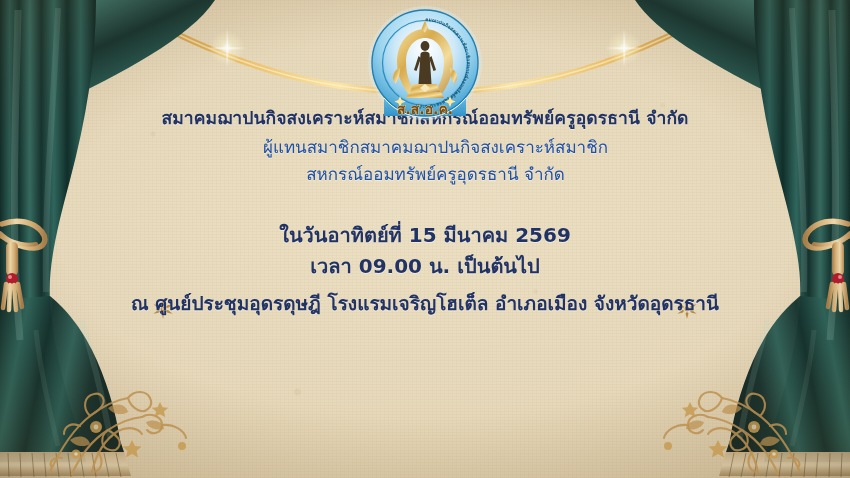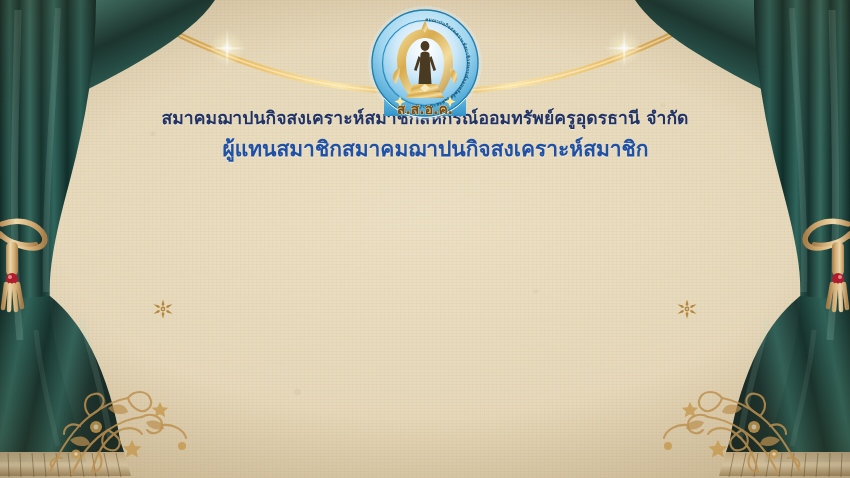--- a/index.html
+++ b/index.html
@@ -78,21 +78,21 @@
     text-shadow:0 1px 0 rgba(255,255,255,.45);
   }
   .headline {
     margin-top:13px;
     font-size:25px; font-weight:700; color:#1d50a6;
     letter-spacing:.2px;
     text-shadow:0 1px 1px rgba(255,255,255,.5);
   }
   .sub-line {
     margin-top:8px;
-    font-size:21px; font-weight:700; color:#1d50a6;
+    font-size:17px; font-weight:400; color:#1d50a6;
     text-shadow:0 1px 1px rgba(255,255,255,.5);
     margin-left:21px;
   }
   .sub-line.second { margin-top:6px; }
 
   .detail-block { margin-top:38px; }
   .detail-line {
     font-size:20px; font-weight:700; color:#213365;
     text-shadow:0 1px 0 rgba(255,255,255,.45);
   }
@@ -401,17 +401,23 @@
     <g fill="#bd9150" opacity="0.7">
       <path d="M 66 40 C 74 34, 84 36, 86 44 C 80 48, 70 46, 66 40 Z"></path>
       <path d="M 28 72 C 36 66, 46 68, 48 76 C 42 80, 32 78, 28 72 Z"></path>
       <path d="M 104 54 C 112 50, 122 54, 122 61 C 114 63, 106 60, 104 54 Z"></path>
     </g>
   </svg>
 
   <div class="content">
     <div class="line org-line">สมาคมฌาปนกิจสงเคราะห์สมาชิกสหกรณ์ออมทรัพย์ครูอุดรธานี  จำกัด</div>
     <div class="line sub-line">ผู้แทนสมาชิกสมาคมฌาปนกิจสงเคราะห์สมาชิก</div>
-
+    <div class="line sub-line second">สหกรณ์ออมทรัพย์ครูอุดรธานี จำกัด</div>
+
+    <div class="detail-block">
+      <div class="line detail-line">ในวันอาทิตย์ที่ 15 มีนาคม 2569</div>
+      <div class="line detail-line d2">เวลา 09.00 น. เป็นต้นไป</div>
+      <div class="line detail-line venue">ณ ศูนย์ประชุมอุดรดุษฎี  โรงแรมเจริญโฮเต็ล  อำเภอเมือง จังหวัดอุดรธานี</div>
+    </div>
   </div>
 
   <div class="vignette"></div>
 </div>
 
 </body></html>

